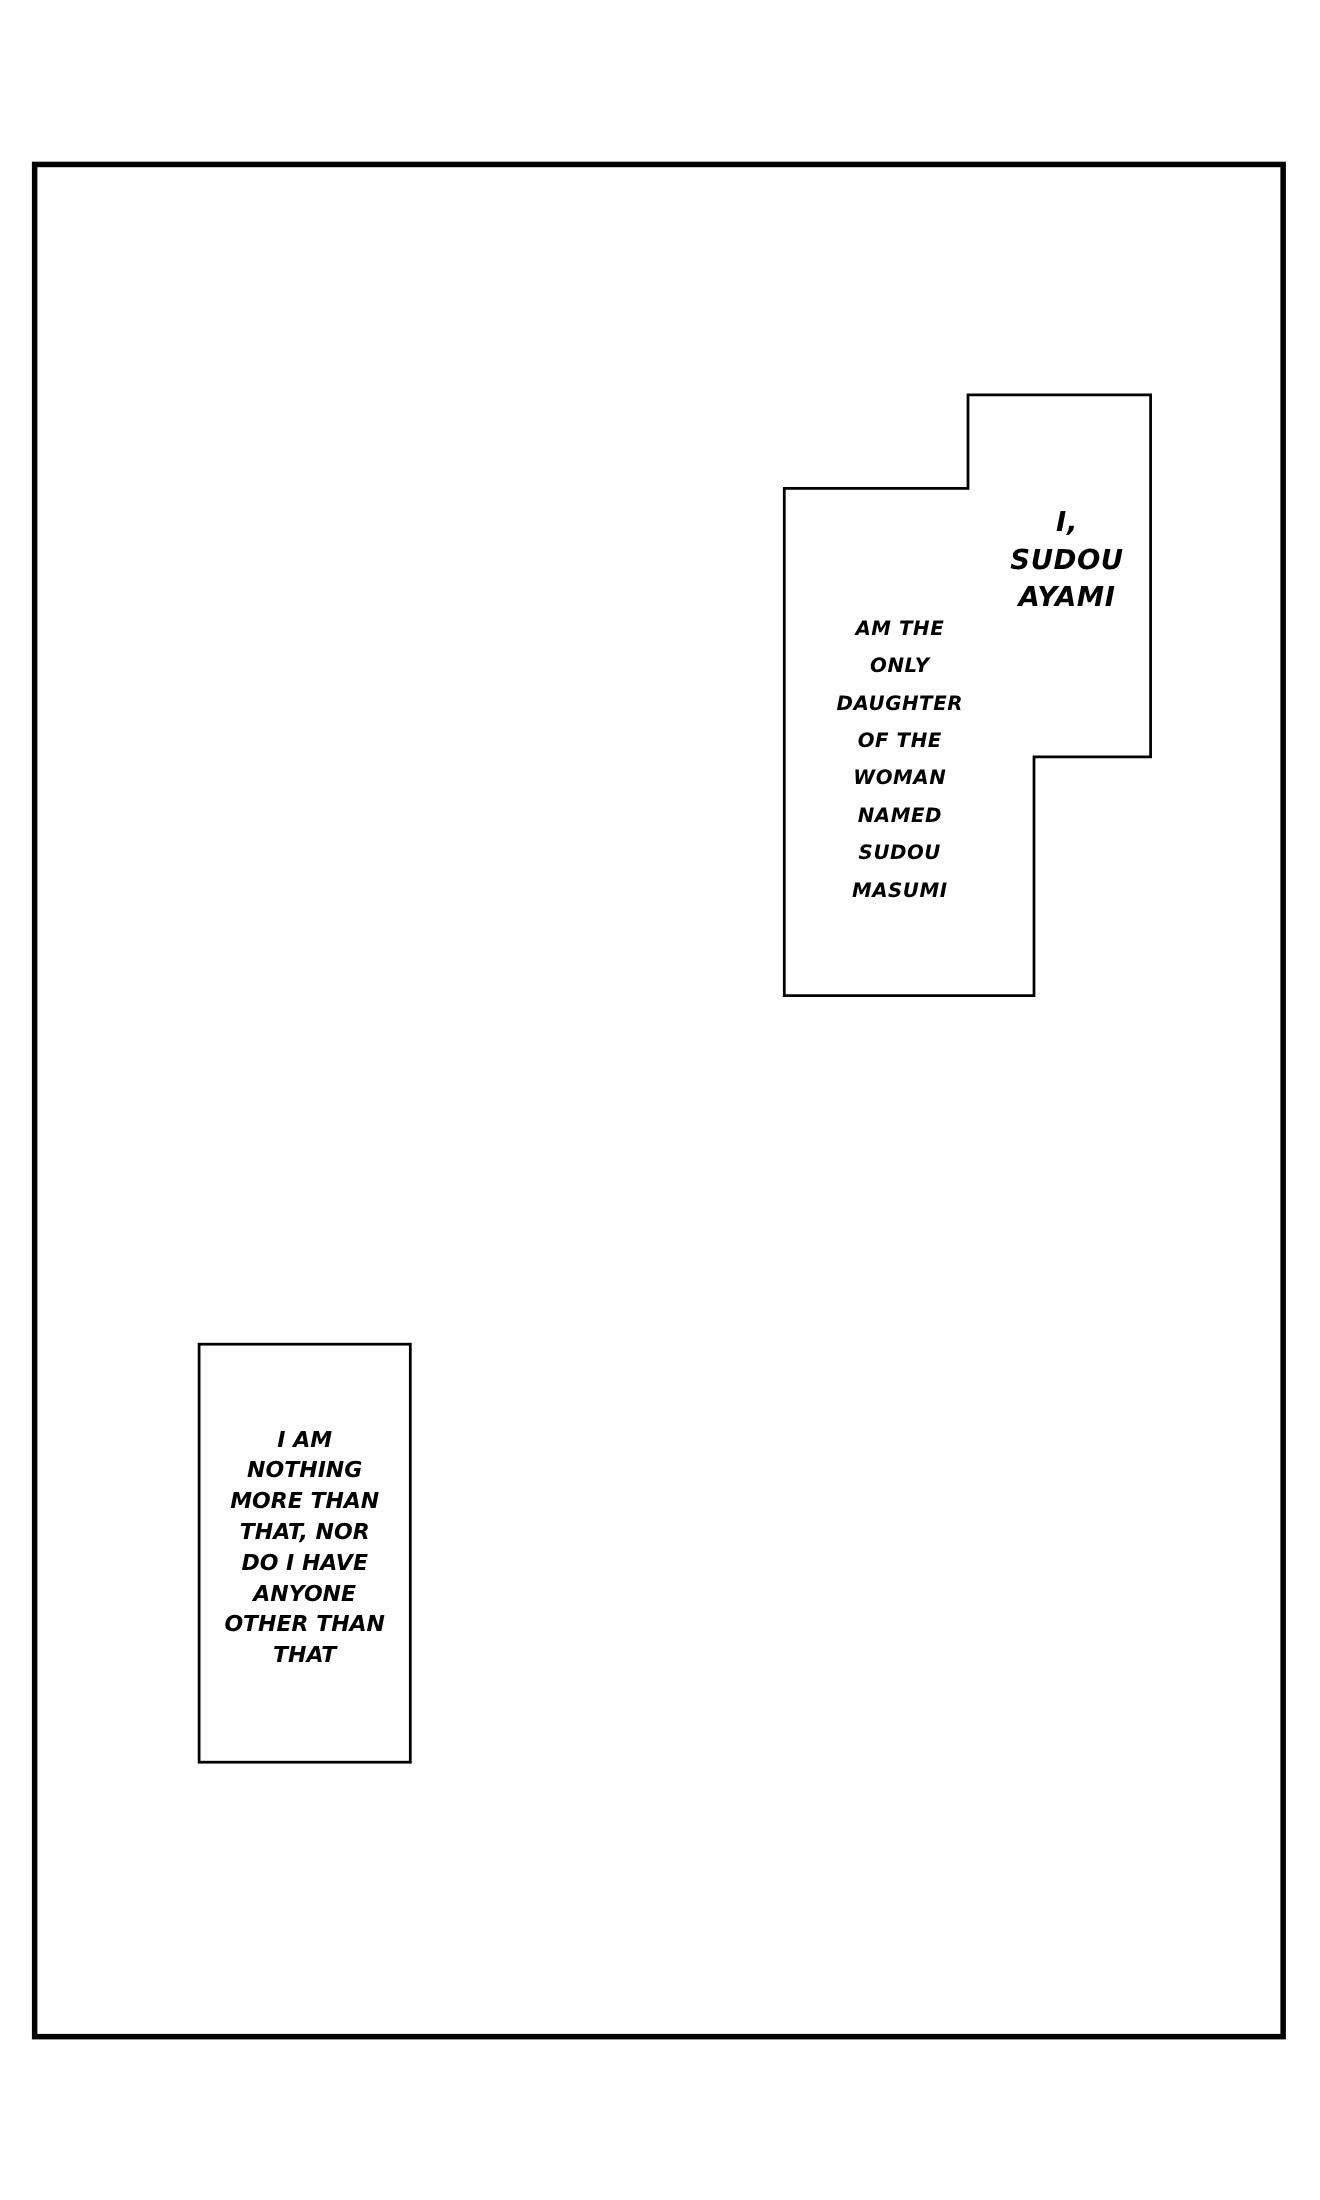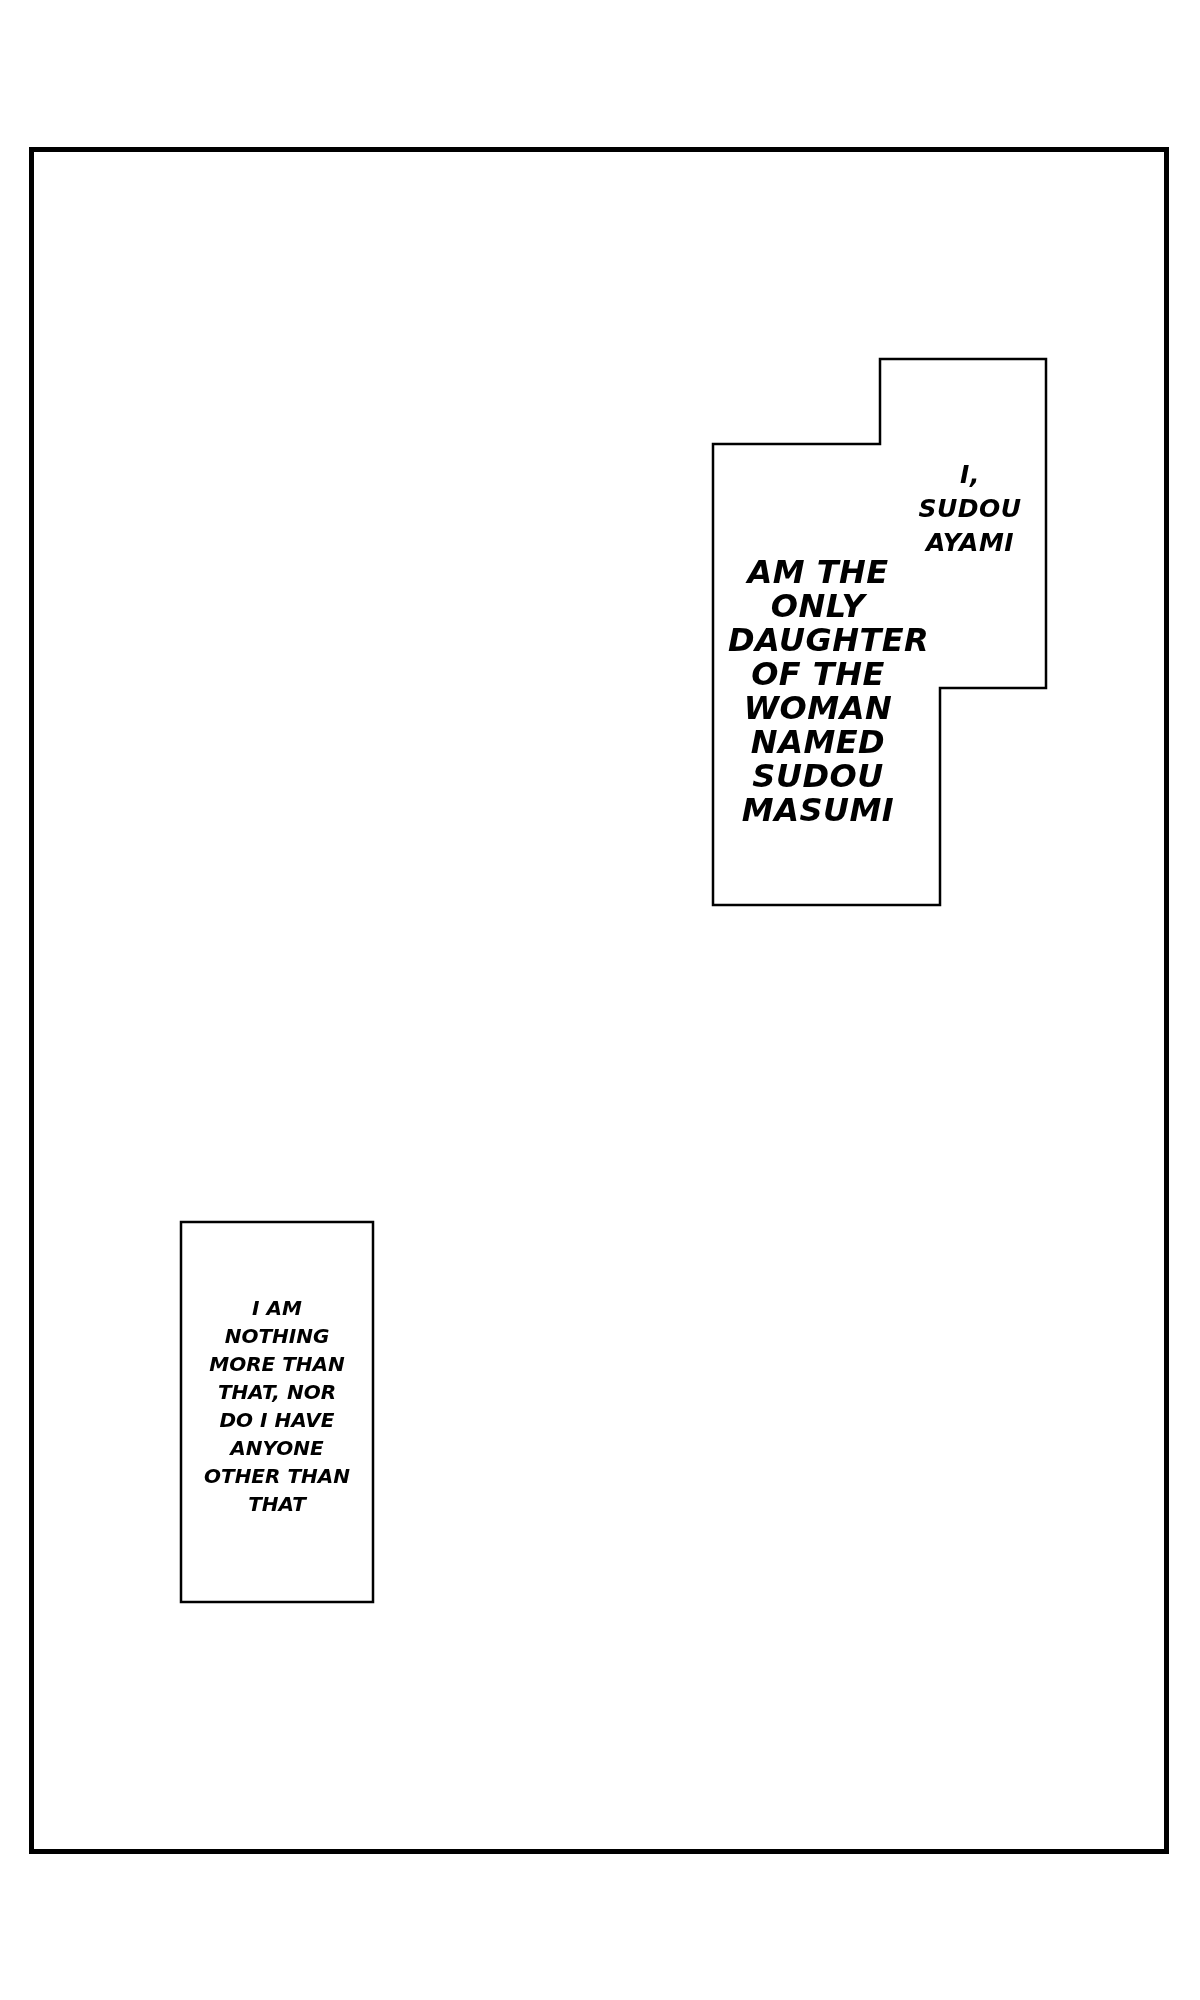--- a/index.html
+++ b/index.html
@@ -48,21 +48,21 @@
       top: 458px;
       width: 140px;
       font-size: 25px;
       line-height: 34px;
       letter-spacing: 0.5px;
     }
     .cap-b {
       left: 728px;
       top: 555px;
       width: 180px;
-      font-size: 32px;
+      font-size: 18px;
       line-height: 34px;
       letter-spacing: 0.5px;
     }
     .cap-c {
       left: 184px;
       top: 1294px;
       width: 186px;
       font-size: 20px;
       line-height: 28px;
       letter-spacing: 0px;

